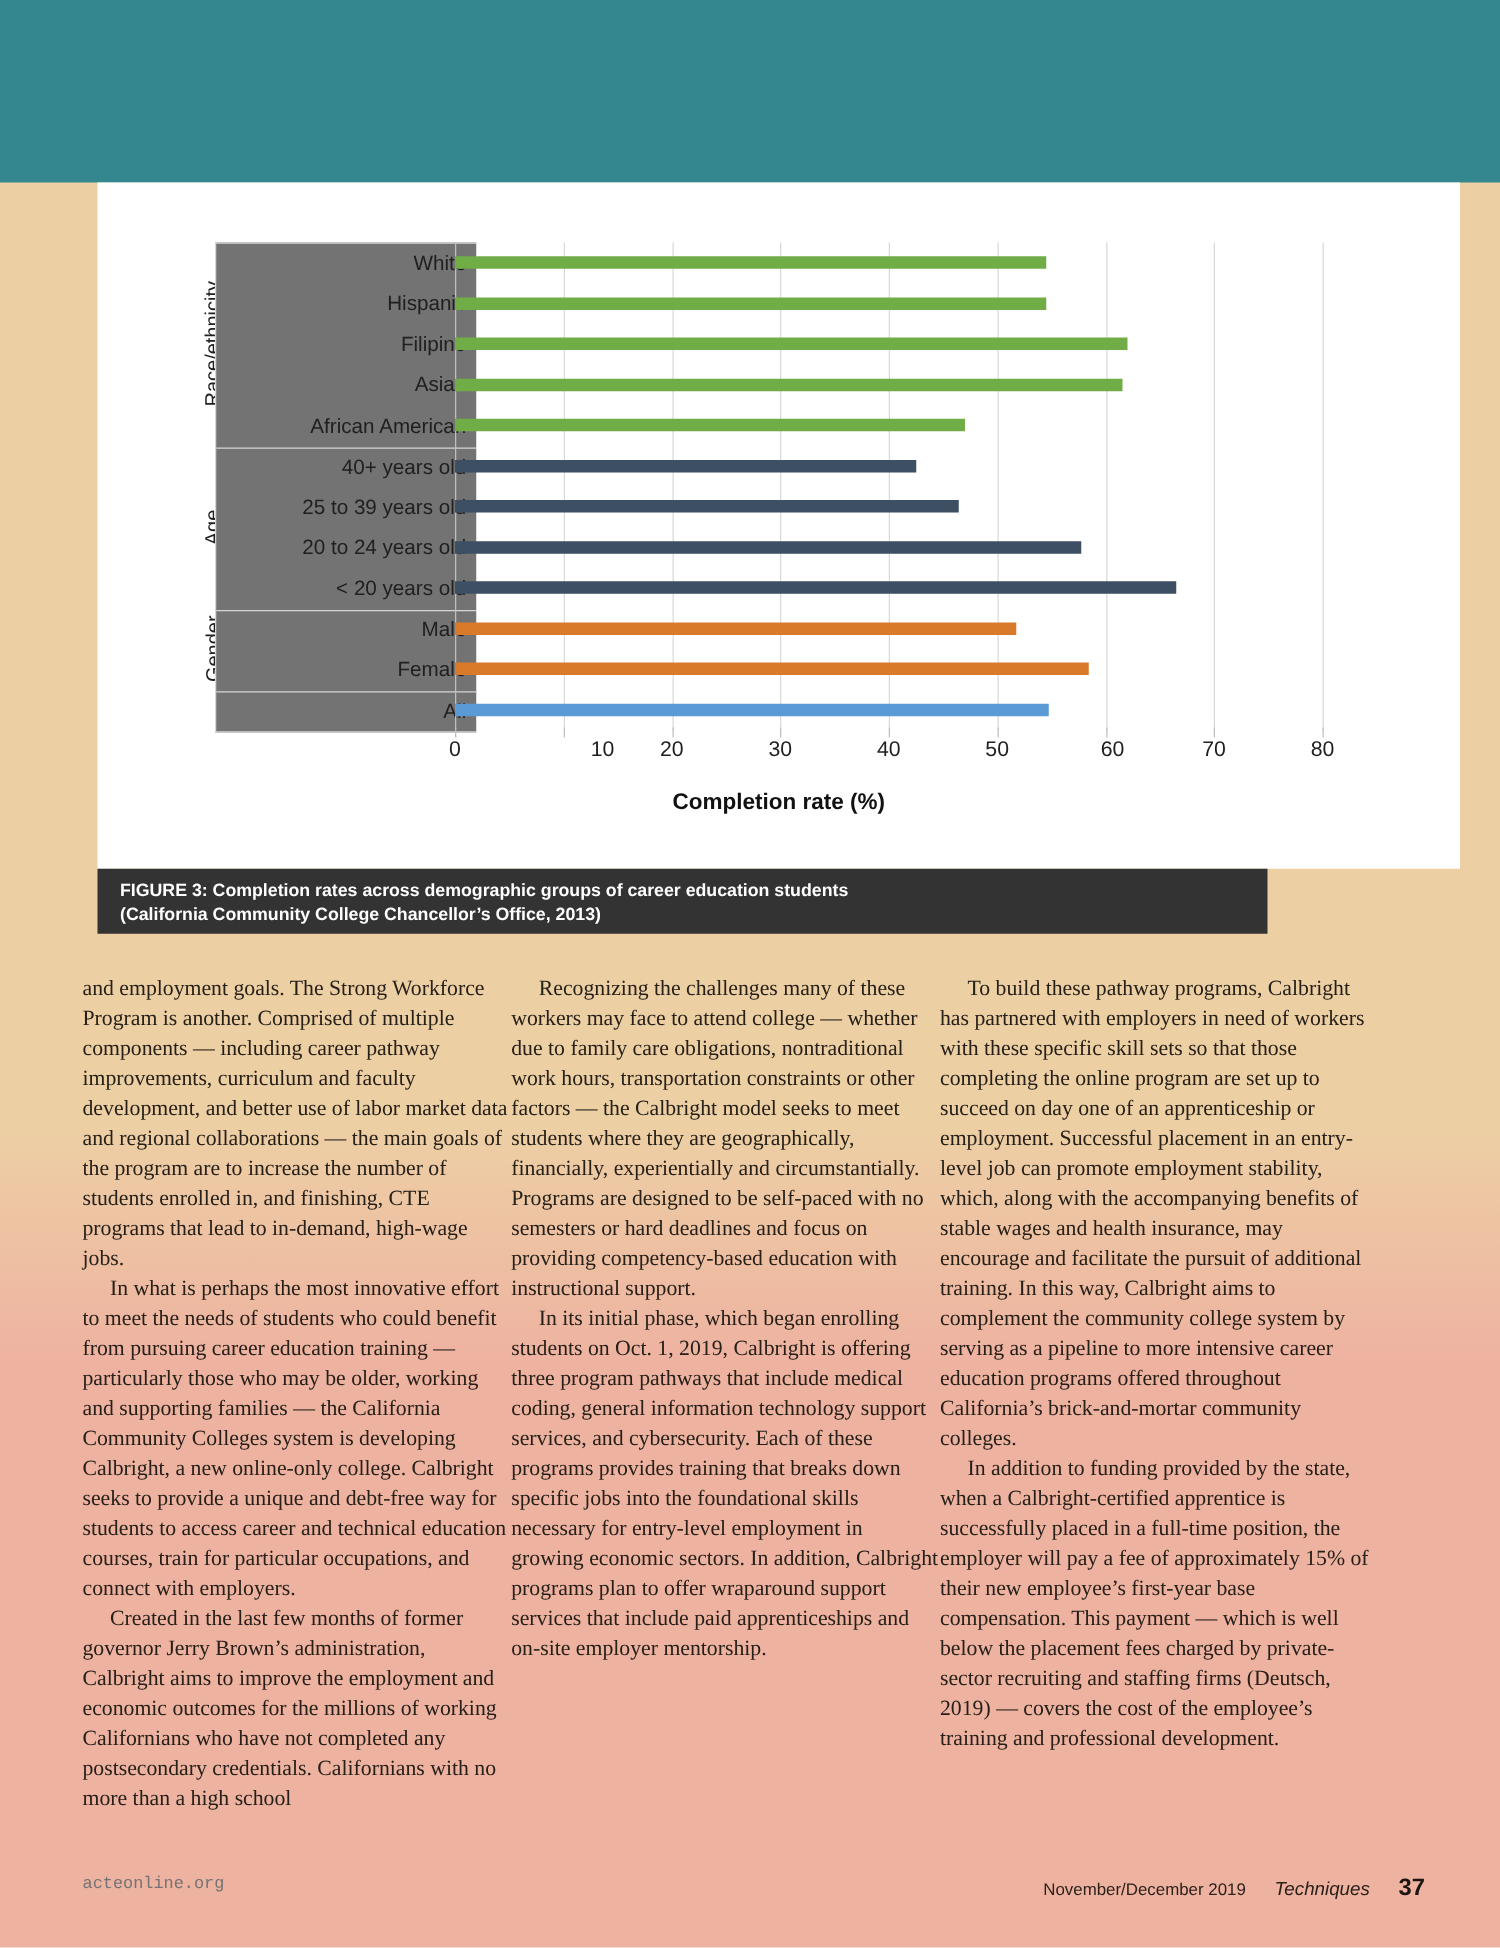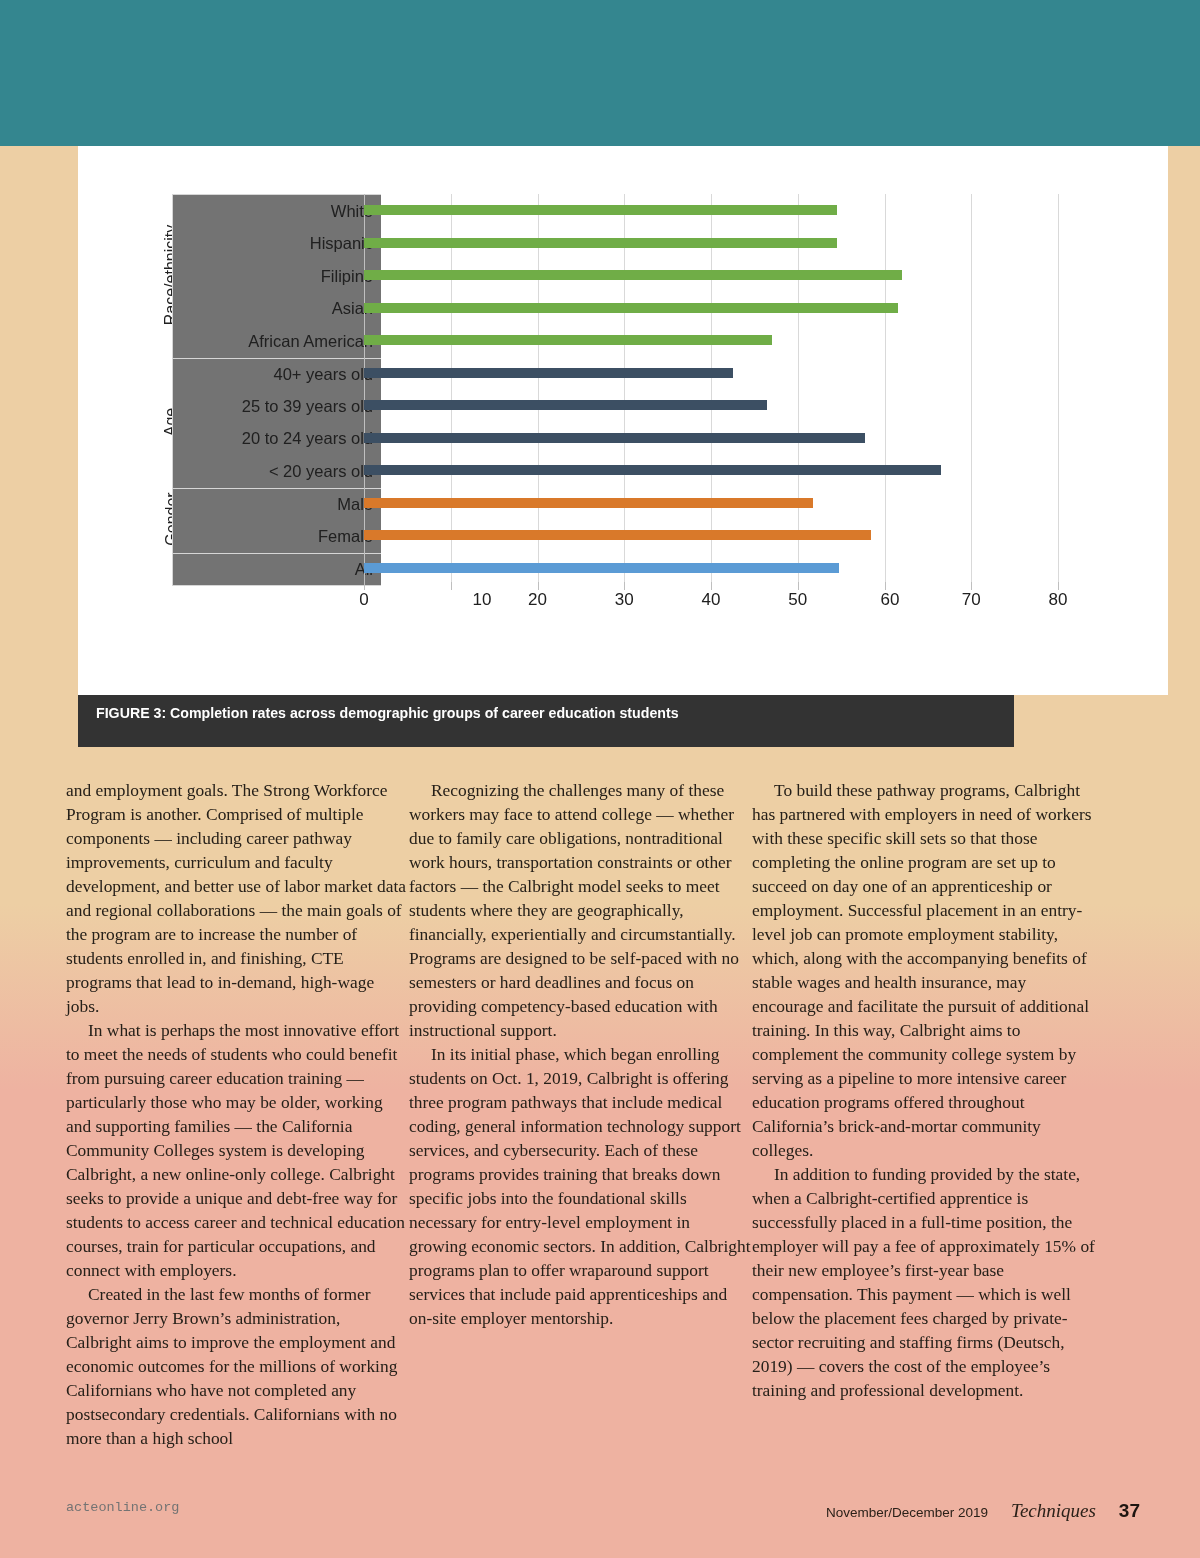--- a/index.html
+++ b/index.html
@@ -48,21 +48,21 @@
   .col{width:343px;font-family:"Liberation Serif",serif;font-size:17.4px;
     line-height:24px;color:#262019;text-align:left;}
   .col p{margin:0;}
   .col p.indent{text-indent:22px;}
 
   .footer{position:absolute;left:0;top:1500px;width:1200px;height:30px;}
   .foot-left{position:absolute;left:66px;top:0;font-family:Liberation Mono, monospace;
     font-size:13.5px;color:#737373;}
   .foot-right{position:absolute;right:60px;top:0;display:flex;align-items:baseline;gap:23px;
     font-family:"Liberation Sans",sans-serif;font-size:13.5px;color:#2b2119;}
-  .foot-right .mag{font-family:Liberation Serif, serif;font-style:italic;font-size:19px;}
+  .foot-right .mag{font-family:Liberation Sans, sans-serif;font-style:italic;font-size:15px;}
   .foot-right .pageno{font-family:"Liberation Sans",sans-serif;font-weight:bold;font-size:19px;color:#1d1510;}
 </style>
 </head>
 <body>
 
 <div class="page-bg-top"></div>
 
 <div class="fig-panel">
   <div class="chart">
 
@@ -154,25 +154,27 @@
         <div class="xtickmark" style="left: 433.75px; background: rgb(191, 191, 191);"></div>
         <div class="xtick" style="left: 433.75px;">50</div>
         <div class="xtickmark" style="left: 520.5px; background: rgb(191, 191, 191);"></div>
         <div class="xtick" style="left: 526px;">60</div>
         <div class="xtickmark" style="left: 607.25px; background: rgb(191, 191, 191);"></div>
         <div class="xtick" style="left: 607.25px;">70</div>
         <div class="xtickmark" style="left: 694px; background: rgb(191, 191, 191);"></div>
         <div class="xtick" style="left: 694px;">80</div>
       </div>
 
+    <div class="xtitle">Completion rate (%)</div>
   </div>
 </div>
 
 <div class="fig-caption">
   <div>FIGURE 3: Completion rates across demographic groups of career education students</div>
+  <div>(California Community College Chancellor’s Office, 2013)</div>
 </div>
 
 <div class="columns">
   <div class="col" id="col1">
       <p>and employment goals. The Strong Workforce Program is another. Comprised of multiple components — including career pathway improvements, curriculum and faculty development, and better use of labor market data and regional collaborations — the main goals of the program are to increase the number of students enrolled in, and finishing, CTE programs that lead to in-demand, high-wage jobs.</p>
       <p class="indent">In what is perhaps the most innovative effort to meet the needs of students who could benefit from pursuing career education training — particularly those who may be older, working and supporting families — the California Community Colleges system is developing Calbright, a new online-only college. Calbright seeks to provide a unique and debt-free way for students to access career and technical education courses, train for particular occupations, and connect with employers.</p>
       <p class="indent">Created in the last few months of former governor Jerry Brown’s administration, Calbright aims to improve the employment and economic outcomes for the millions of working Californians who have not completed any postsecondary credentials. Californians with no more than a high school</p>
     </div>
   <div class="col" id="col2">
       <p class="indent">Recognizing the challenges many of these workers may face to attend college — whether due to family care obligations, nontraditional work hours, transportation constraints or other factors — the Calbright model seeks to meet students where they are geographically, financially, experientially and circumstantially. Programs are designed to be self-paced with no semesters or hard deadlines and focus on providing competency-based education with instructional support.</p>

